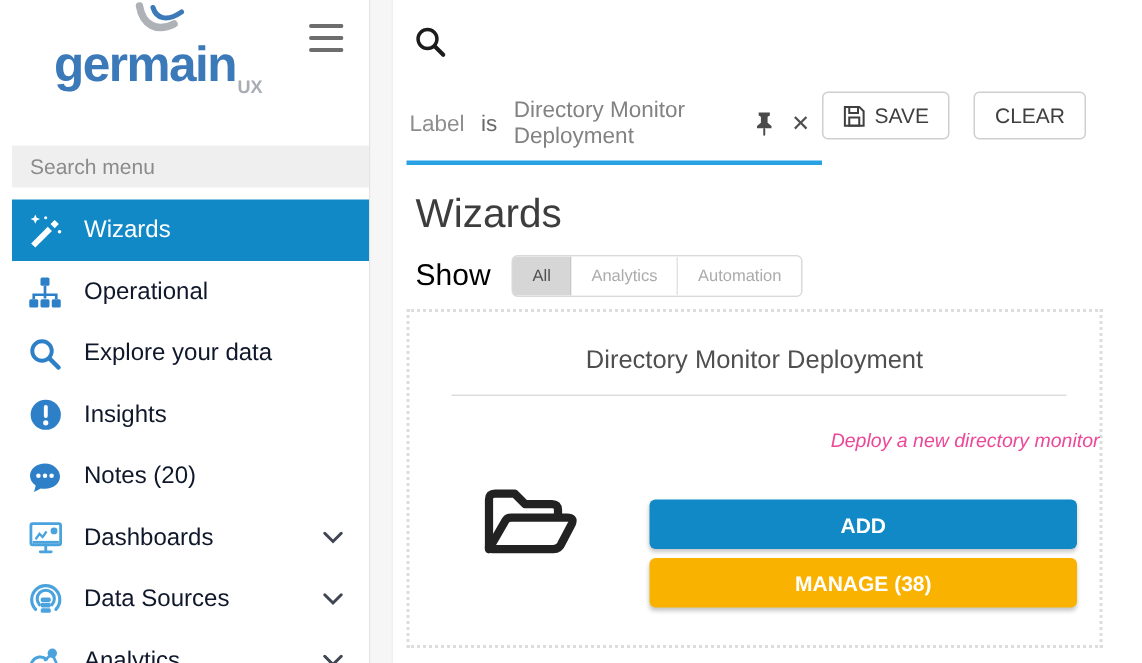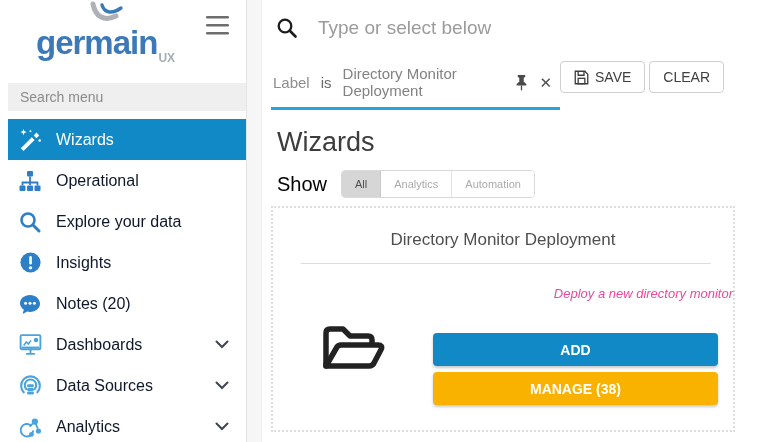--- a/index.html
+++ b/index.html
@@ -2,21 +2,21 @@
 <html><head>
 <meta charset="utf-8">
 <style>
   * { box-sizing: border-box; margin: 0; padding: 0; }
   html, body { width: 761px; height: 442px; overflow: hidden; }
   body { font-family: "Liberation Sans", "DejaVu Sans", sans-serif; background: #fff; }
   .app { display: flex; width: 761px; height: 442px; }
 
   
   .sidebar { flex: 0 0 247px; width: 247px; background: #fff; border-right: 1px solid #e4e4e4; }
-  .sb-top { position: relative; height: 83px; }
+  .sb-top { position: relative; height: 97px; }
   .logo { position: absolute; left: 36px; top: 24px; white-space: nowrap; }
   .brand { font-size: 33px; font-weight: 600; color: #3b79b9; letter-spacing: -1px; }
   .brand-sub { font-size: 12px; font-weight: 700; color: #a7adb3; display: inline-block; transform: translateY(8px); margin-left: 1px; }
   .swoosh { position: absolute; left: 88px; top: 1px; }
   .hamburger { position: absolute; right: 17px; top: 16px; cursor: pointer; }
 
   .sb-search { margin: 0 0 8px 8px; height: 28px; background: #efefef; }
   .sb-search input { width: 100%; height: 100%; border: 0; background: transparent; outline: none;
     padding-left: 12px; font-size: 14px; color: #555; font-family: inherit; }
   .sb-search input::placeholder { color: #8b8b8b; }
@@ -39,21 +39,21 @@
   .main-search::placeholder { color: #9b9b9b; }
 
   .filter-row { display: flex; align-items: flex-start; padding: 5px 37px 0 9px; }
   .filter-chip { display: flex; align-items: center; gap: 11px; padding: 4px 8px 8px 2px;
     border-bottom: 3px solid #29a2e3; font-size: 15px; cursor: pointer; }
   .filter-field { color: #8e8e8e; }
   .filter-op { color: #6a6a6a; }
   .filter-value { color: #828282; }
   .pin { display: flex; align-items: center; cursor: pointer; }
   .chip-close { color: #4f4f4f; font-size: 15px; font-weight: 700; cursor: pointer; line-height: 1; }
-  .filter-actions { margin-left: auto; display: flex; gap: 4px; }
+  .filter-actions { margin-left: auto; display: flex; gap: 16px; }
   .btn-outline { display: flex; align-items: center; gap: 6px; background: #fff; border: 1px solid #cfcfcf;
     border-radius: 4px; padding: 0 13px; height: 32px; font-size: 14px; color: #3f3f3f;
     font-family: inherit; cursor: pointer; }
 
   .page-title { margin: 16px 0 0 15px; font-size: 27px; font-weight: 500; color: #3d3d3d; line-height: 32px; }
 
   .show-row { display: flex; align-items: center; margin: 12px 0 0 15px; }
   .show-label { font-size: 20px; color: #000000; margin-right: 14px; }
   .seg-group { display: flex; border: 1px solid #d9d9d9; border-radius: 4px; overflow: hidden; background: #fff; }
   .seg { padding: 7px 13px; font-size: 11px; color: #ababab; background: #fff;
@@ -228,21 +228,20 @@
 
   <main>
 
     <div class="search-row">
       <span class="mag">
         <svg width="22" height="22" viewBox="0 0 22 22">
           <circle cx="9" cy="9" r="6.3" fill="none" stroke="#1c1c1c" stroke-width="2.3"></circle>
           <line x1="13.8" y1="13.8" x2="19.5" y2="19.5" stroke="#1c1c1c" stroke-width="2.7" stroke-linecap="round"></line>
         </svg>
       </span>
-      <input type="text" class="main-search" placeholder="Type or select below" style="">
     </div>
 
     <div class="filter-row">
       <div class="filter-chip">
         <span class="filter-field">Label</span>
         <span class="filter-op">is</span>
         <span class="filter-value">Directory Monitor Deployment</span>
         <span class="pin">
           <svg width="13" height="17" viewBox="0 0 14 18" fill="#4a4a4a">
             <path d="M3 1 h8 v2 l-1.6 1 v4.2 l2.8 2.4 v1.6 H1.8 v-1.6 l2.8-2.4 V4 L3 3 z"></path>

